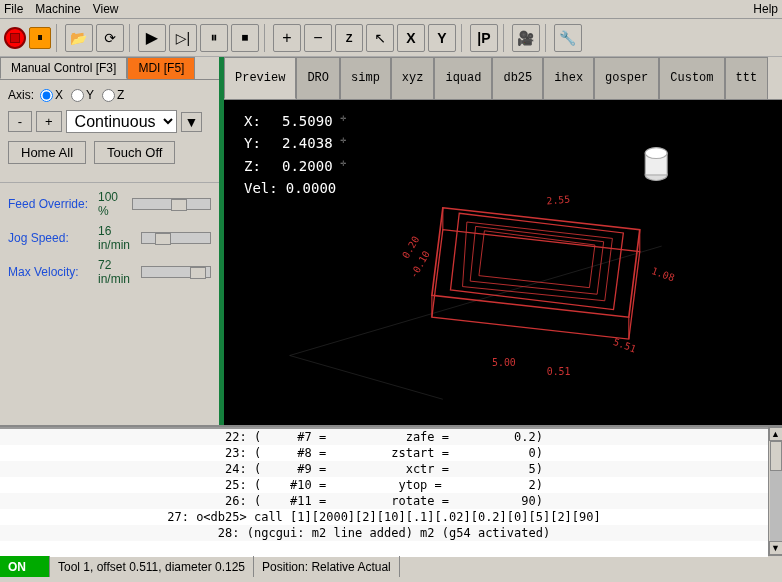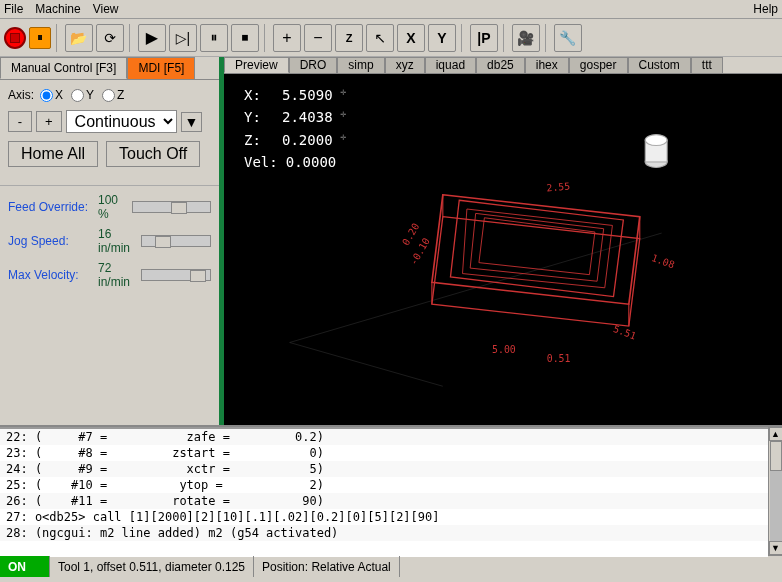--- a/index.html
+++ b/index.html
@@ -27,32 +27,32 @@
     .axis-row { display: flex; align-items: center; gap: 6px; margin-bottom: 8px; }
     .axis-row label { font-size: 12px; }
     .radio-group { display: flex; gap: 8px; }
     .radio-item { display: flex; align-items: center; gap: 2px; font-size: 12px; }
 
     .control-row { display: flex; align-items: center; gap: 4px; margin-bottom: 8px; }
     .ctrl-btn { padding: 2px 8px; background: #d4d0c8; border: 1px solid #888; cursor: pointer; font-size: 13px; min-width: 24px; }
     .ctrl-select { padding: 1px 4px; border: 1px solid #888; background: #fff; font-size: 16px; }
 
     .action-row { display: flex; gap: 8px; margin-bottom: 10px; }
-    .action-btn { padding: 3px 12px; background: #d4d0c8; border: 1px solid #888; cursor: pointer; font-size: 16px; }
+    .action-btn { padding: 3px 12px; background: #d4d0c8; border: 1px solid #888; cursor: pointer; font-size: 13px; }
 
     .info-row { display: flex; justify-content: space-between; padding: 3px 0; font-size: 12px; align-items: center; }
     .info-label { color: #1d4ed8; min-width: 90px; }
     .info-value { color: #14532d; }
     .slider-track { width: 80px; height: 12px; background: #ccc; border: 1px solid #888; display: inline-block; position: relative; }
     .slider-thumb { width: 16px; height: 12px; background: #d4d0c8; border: 1px solid #888; position: absolute; left: 50%; }
 
     
     #right-panel { flex: 1; display: flex; flex-direction: column; }
     .view-tabs { display: flex; background: #d4d0c8; border-bottom: 1px solid #888; flex-wrap: nowrap; overflow: hidden; }
-    .view-tab { padding: 0 10px; background: #bbb8b0; border: 1px solid #888; border-bottom: none; cursor: pointer; font-size: 12px; white-space: nowrap; }
+    .view-tab { padding: 13px 10px; background: #bbb8b0; border: 1px solid #888; border-bottom: none; cursor: pointer; font-size: 12px; white-space: nowrap; font-family: Liberation Mono, monospace; }
     .view-tab.active { background: #d4d0c8; border-bottom: 1px solid #d4d0c8; }
 
     #preview-area { background: #000; flex: 1; position: relative; overflow: hidden; }
     .coord-display { position: absolute; top: 10px; left: 20px; color: #fff; font-family: monospace; font-size: 14px; line-height: 1.6; }
     .coord-row { display: flex; gap: 8px; }
     .coord-label { min-width: 30px; color: #fff; }
     .coord-value { color: #fff; }
     .coord-cross { color: #888; font-size: 10px; }
 
     
@@ -253,21 +253,21 @@
 
         <ellipse cx="395" cy="65" rx="10" ry="5" fill="#ddd" stroke="#aaa"></ellipse>
         <rect x="385" y="45" width="20" height="20" fill="#eee" stroke="#aaa"></rect>
         <ellipse cx="395" cy="45" rx="10" ry="5" fill="#fff" stroke="#aaa"></ellipse>
       </svg>
     </div>
   </div>
 </div>
 
 <div style="display:flex; height:130px; border-top: 2px solid #888;">
-  <div id="console" style="flex:1; overflow-y:auto;">
+  <div id="console" style="flex:1; overflow-y:auto;text-align:center;">
     <div class="console-line">22: (     #7 =           zafe =         0.2)</div>
     <div class="console-line">23: (     #8 =         zstart =           0)</div>
     <div class="console-line">24: (     #9 =           xctr =           5)</div>
     <div class="console-line">25: (    #10 =          ytop =            2)</div>
     <div class="console-line">26: (    #11 =         rotate =          90)</div>
     <div class="console-line">27: o&lt;db25&gt; call [1][2000][2][10][.1][.02][0.2][0][5][2][90]</div>
     <div class="console-line">28: (ngcgui: m2 line added) m2 (g54 activated)</div>
   </div>
   <div class="vscroll">
     <div class="vscroll-btn">▲</div>

